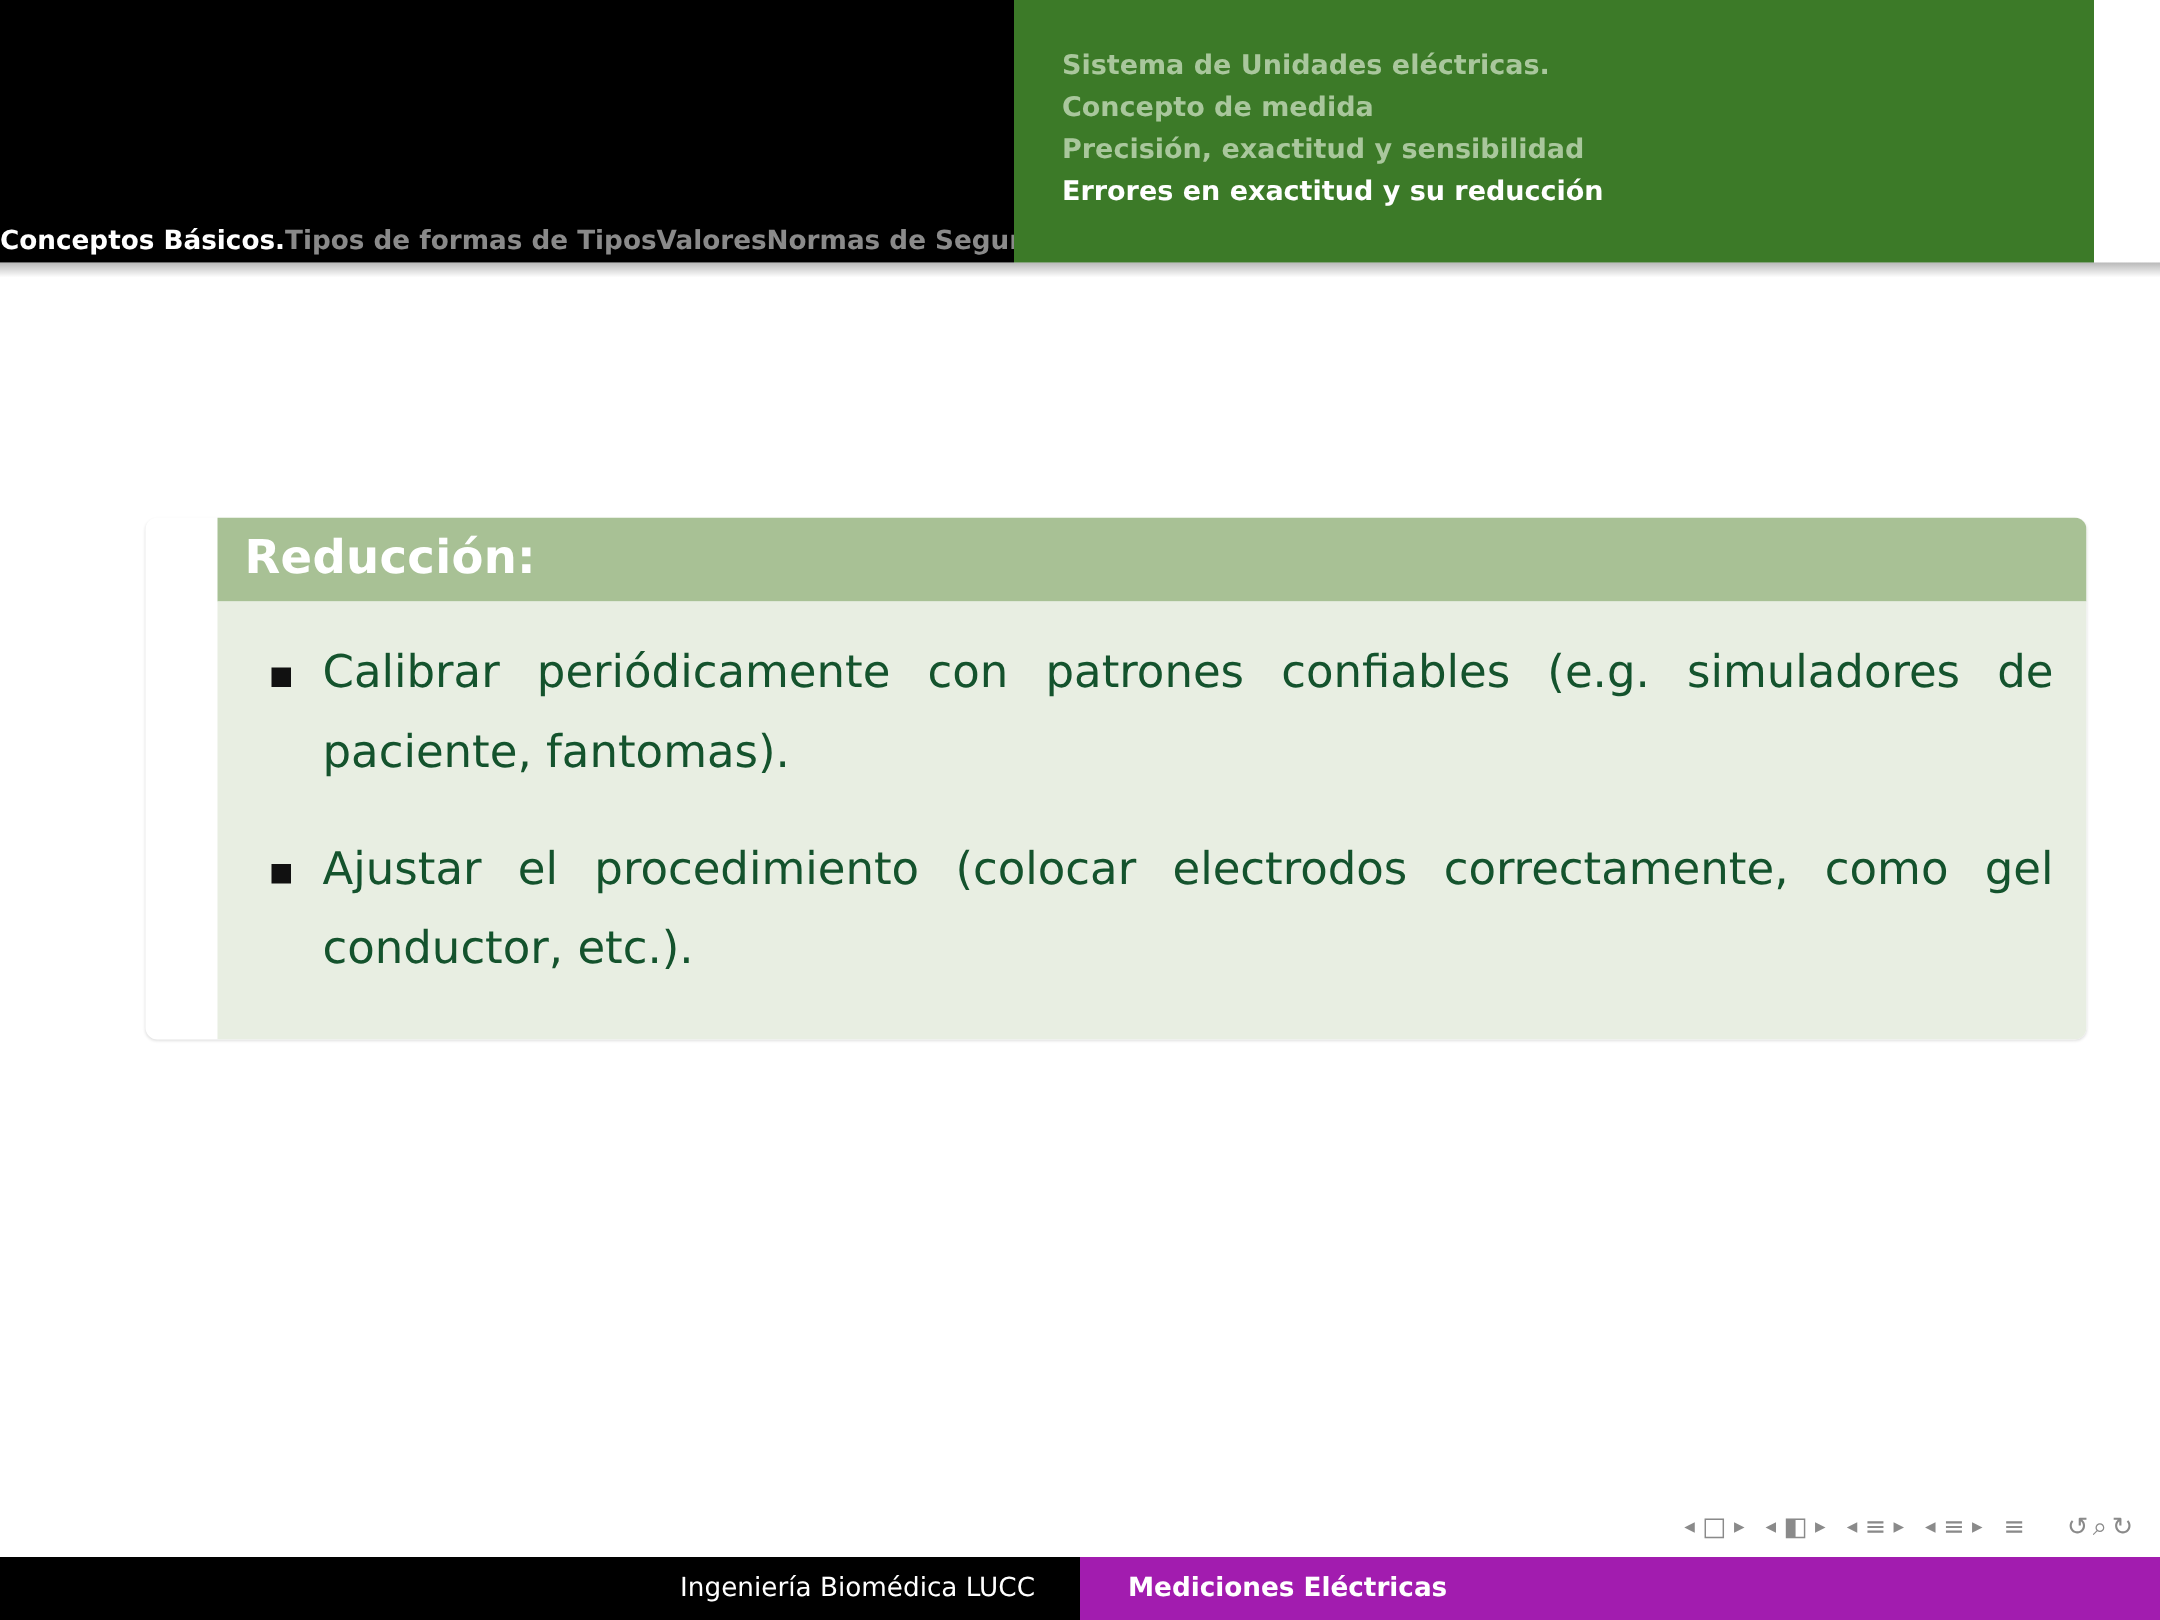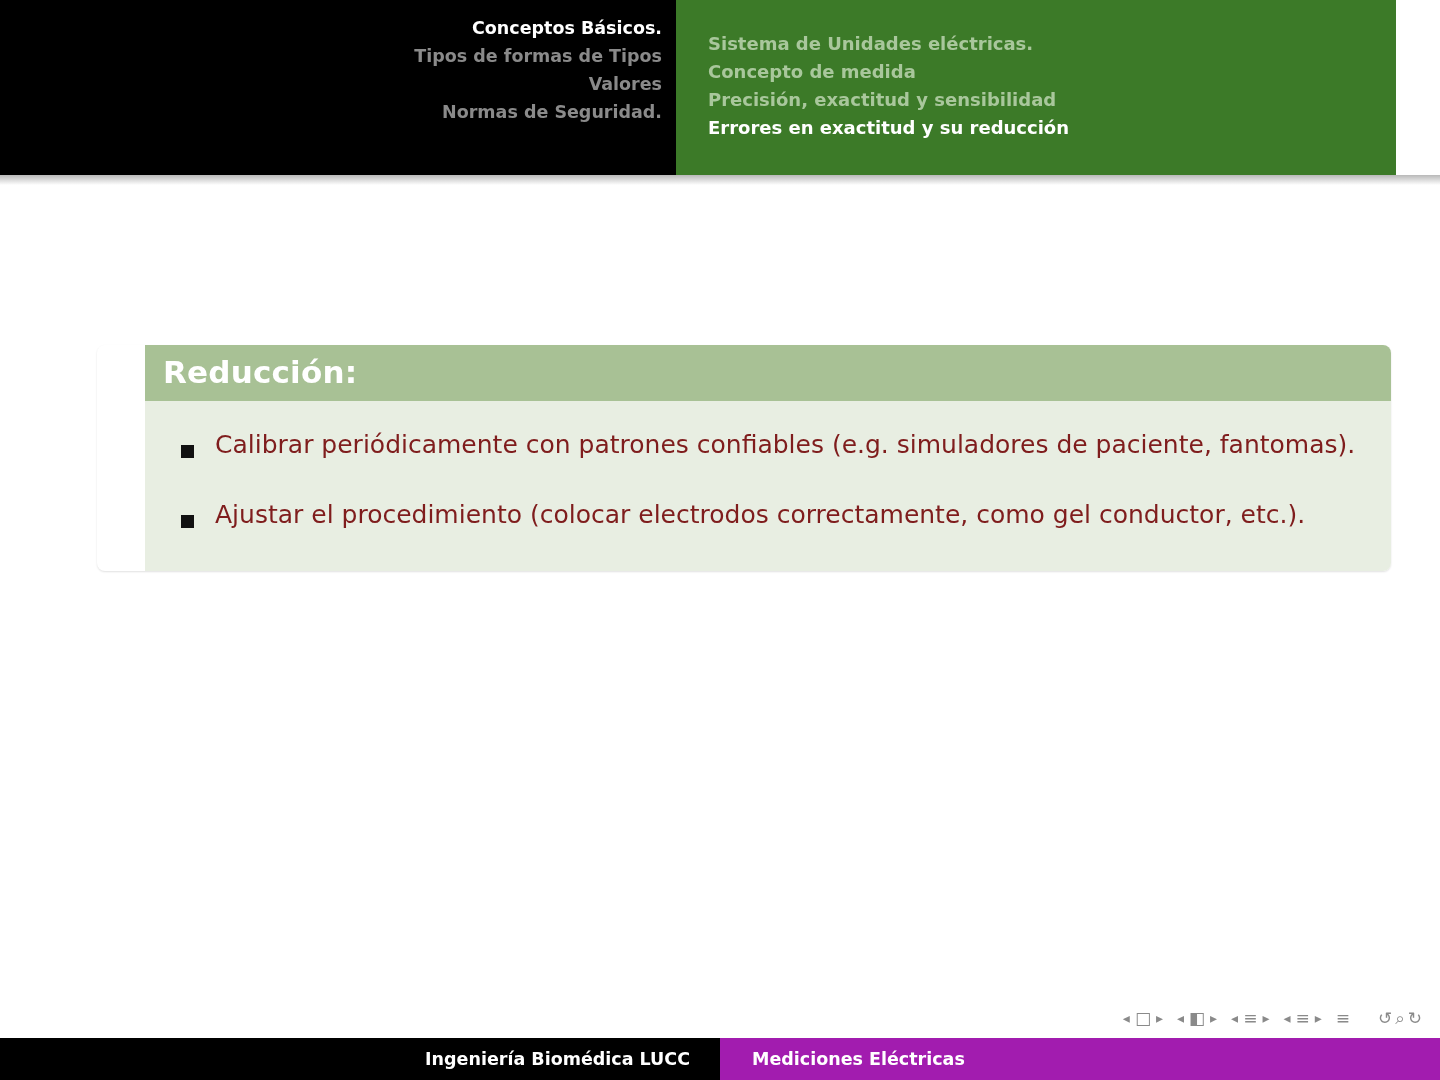--- a/index.html
+++ b/index.html
@@ -23,21 +23,21 @@
     height: 175px;
     display: flex;
   }
   .header-left {
     width: 676px;
     height: 175px;
     background: #000000;
     box-sizing: border-box;
     padding: 14px 14px 0 0;
     display: flex;
-    flex-direction: column;
+    flex-direction: row;
     align-items: flex-end;
     justify-content: flex-start;
   }
   .header-right {
     width: 720px;
     height: 175px;
     background: #3c7a28;
     box-sizing: border-box;
     padding: 30px 0 0 32px;
     display: flex;
@@ -98,23 +98,23 @@
   }
   ul.items {
     list-style: none;
     margin: 0;
     padding: 0;
   }
   ul.items li {
     position: relative;
     padding-left: 48px;
     margin-bottom: 26px;
-    font-size: 25px;
+    font-size: 30px;
     line-height: 1.75;
-    color: #7f1d1d;
+    color: #14532d;
     text-align: justify;
     text-justify: inter-word;
     text-align-last: left;
     hyphens: manual;
   }
   ul.items li:last-child { margin-bottom: 4px; }
   ul.items li .bullet {
     position: absolute;
     left: 14px;
     top: 22px;
@@ -151,21 +151,21 @@
     bottom: 0;
     width: 1440px;
     height: 42px;
     display: flex;
   }
   .footer-left {
     width: 720px;
     background: #000000;
     color: #ffffff;
     font-size: 17.5px;
-    font-weight: bold;
+    font-weight: normal;
     display: flex;
     align-items: center;
     justify-content: flex-end;
     padding-right: 30px;
     box-sizing: border-box;
   }
   .footer-right {
     width: 720px;
     background: #a21caf;
     color: #ffffff;

